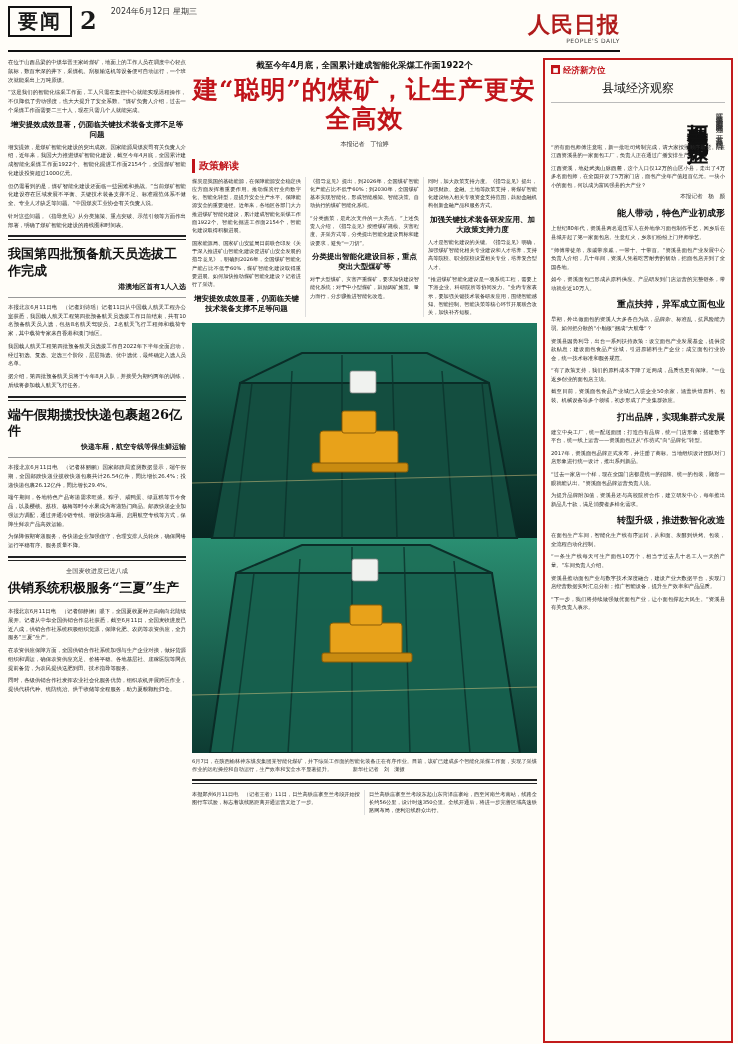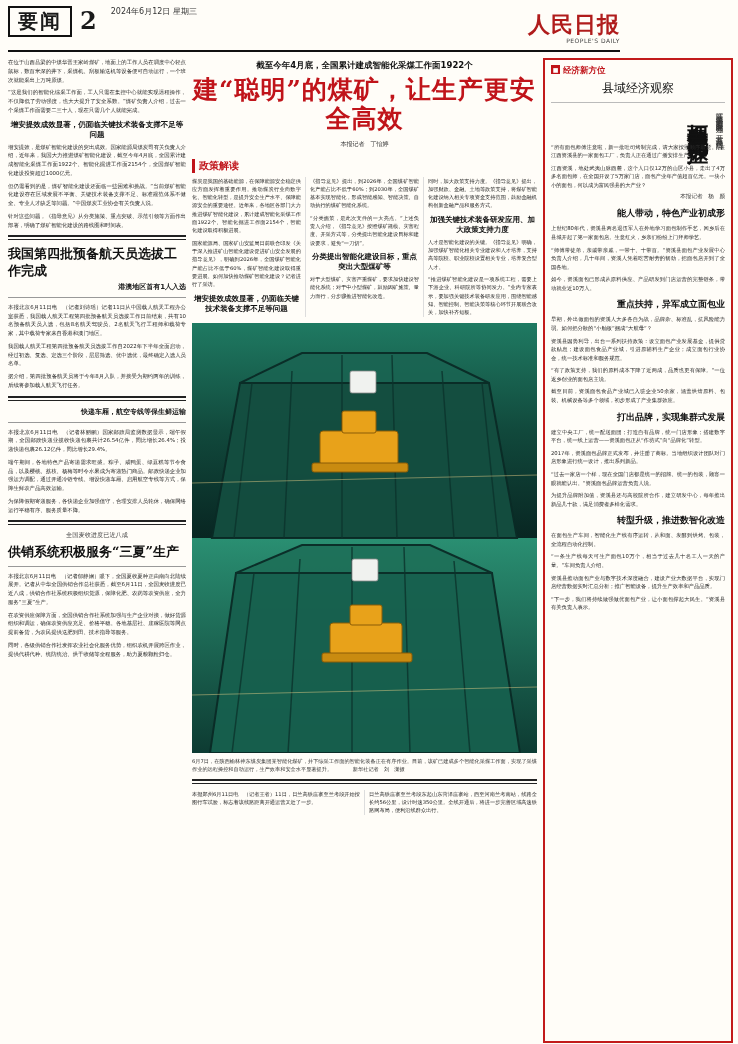--- a/index.html
+++ b/index.html
@@ -122,20 +122,21 @@
         <div class="l-sub">港澳地区首有1人入选</div>
         <div class="rule-thin"></div>
         <div class="p">本报北京6月11日电　（记者刘诗瑶）记者11日从中国载人航天工程办公室获悉，我国载人航天工程第四批预备航天员选拔工作日前结束，共有10名预备航天员入选，包括8名航天驾驶员、2名航天飞行工程师和载荷专家，其中载荷专家来自香港和澳门地区。</div>
         <div class="p">我国载人航天工程第四批预备航天员选拔工作自2022年下半年全面启动，经过初选、复选、定选三个阶段，层层筛选、优中选优，最终确定入选人员名单。</div>
         <div class="p">据介绍，第四批预备航天员将于今年8月入队，并接受为期约两年的训练，后续将参加载人航天飞行任务。</div>
       </div>
 
       <div class="dbl-rule"></div>
 
       <div>
+        <div class="l-head">端午假期揽投快递包裹超26亿件</div>
         <div class="l-sub">快递车厢，航空专线等保生鲜运输</div>
         <div class="rule-thin"></div>
         <div class="p">本报北京6月11日电　（记者林丽鹂）国家邮政局监测数据显示，端午假期，全国邮政快递业揽收快递包裹共计26.54亿件，同比增长26.4%；投递快递包裹26.12亿件，同比增长29.4%。</div>
         <div class="p">端午期间，各地特色产品寄递需求旺盛。粽子、咸鸭蛋、绿豆糕等节令食品，以及樱桃、荔枝、杨梅等时令水果成为寄递热门商品。邮政快递企业加强运力调配，通过开通冷链专线、增设快递车厢、启用航空专线等方式，保障生鲜农产品高效运输。</div>
         <div class="p">为保障假期寄递服务，各快递企业加强值守，合理安排人员轮休，确保网络运行平稳有序、服务质量不降。</div>
       </div>
 
       <div class="dbl-rule"></div>
 
       <div>

